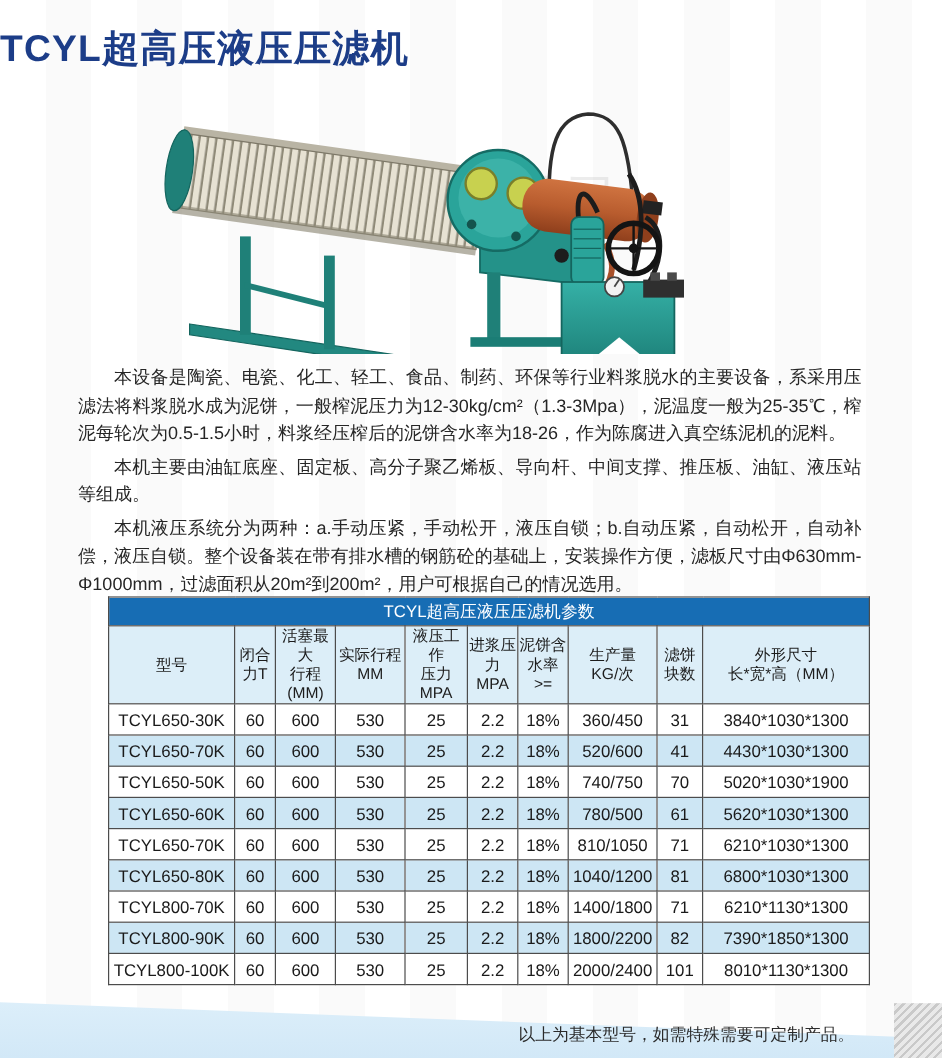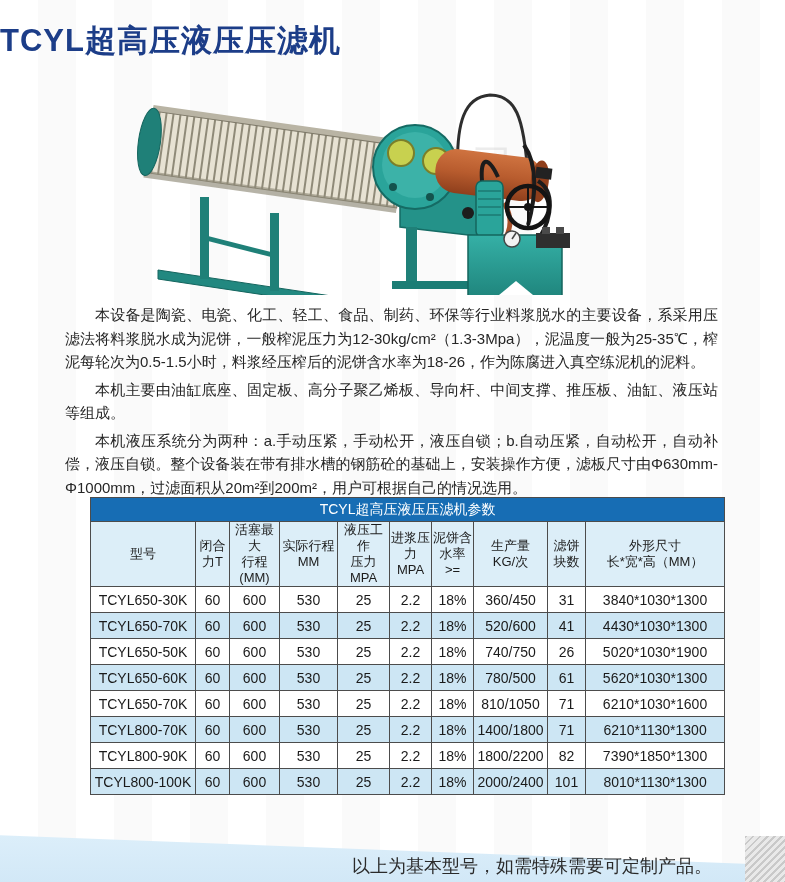--- a/index.html
+++ b/index.html
@@ -70,21 +70,21 @@
     height: 39px; font-size: 13px; font-weight: normal;
     white-space: pre-line; line-height: 16px;
     color: #1c1c1c;
   }
   table.spec tbody td { height: 25px; }
   table.spec tbody tr:nth-child(even) { background: #cde6f4; }
 
   .footer-note {
     position: absolute; top: 854px; left: 78px;
     width: 634px; text-align: right;
-    font-size: 18px; color: #2a2a2a; z-index: 1;
+    font-size: 14px; color: #2a2a2a; z-index: 1;
   }
 </style>
 </head>
 <body>
 
 <div class="page">
 
   <h1 class="page-title">TCYL超高压液压压滤机</h1>
 
   <div class="figure">
@@ -244,21 +244,21 @@
           </tr>
           <tr>
             <td>TCYL650-50K</td>
             <td>60</td>
             <td>600</td>
             <td>530</td>
             <td>25</td>
             <td>2.2</td>
             <td>18%</td>
             <td>740/750</td>
-            <td>26</td>
+            <td>70</td>
             <td>5020*1030*1900</td>
           </tr>
           <tr>
             <td>TCYL650-60K</td>
             <td>60</td>
             <td>600</td>
             <td>530</td>
             <td>25</td>
             <td>2.2</td>
             <td>18%</td>
@@ -269,21 +269,33 @@
           <tr>
             <td>TCYL650-70K</td>
             <td>60</td>
             <td>600</td>
             <td>530</td>
             <td>25</td>
             <td>2.2</td>
             <td>18%</td>
             <td>810/1050</td>
             <td>71</td>
-            <td>6210*1030*1600</td>
+            <td>6210*1030*1300</td>
+          </tr>
+          <tr>
+            <td>TCYL650-80K</td>
+            <td>60</td>
+            <td>600</td>
+            <td>530</td>
+            <td>25</td>
+            <td>2.2</td>
+            <td>18%</td>
+            <td>1040/1200</td>
+            <td>81</td>
+            <td>6800*1030*1300</td>
           </tr>
           <tr>
             <td>TCYL800-70K</td>
             <td>60</td>
             <td>600</td>
             <td>530</td>
             <td>25</td>
             <td>2.2</td>
             <td>18%</td>
             <td>1400/1800</td>

